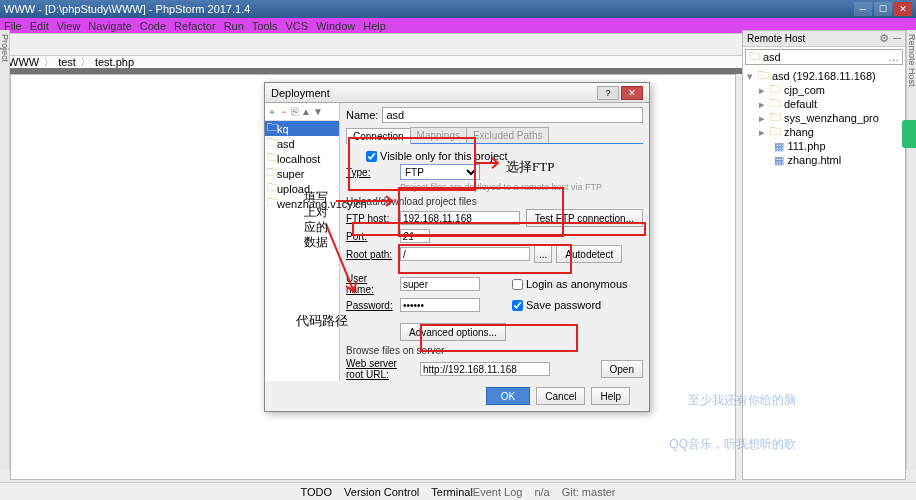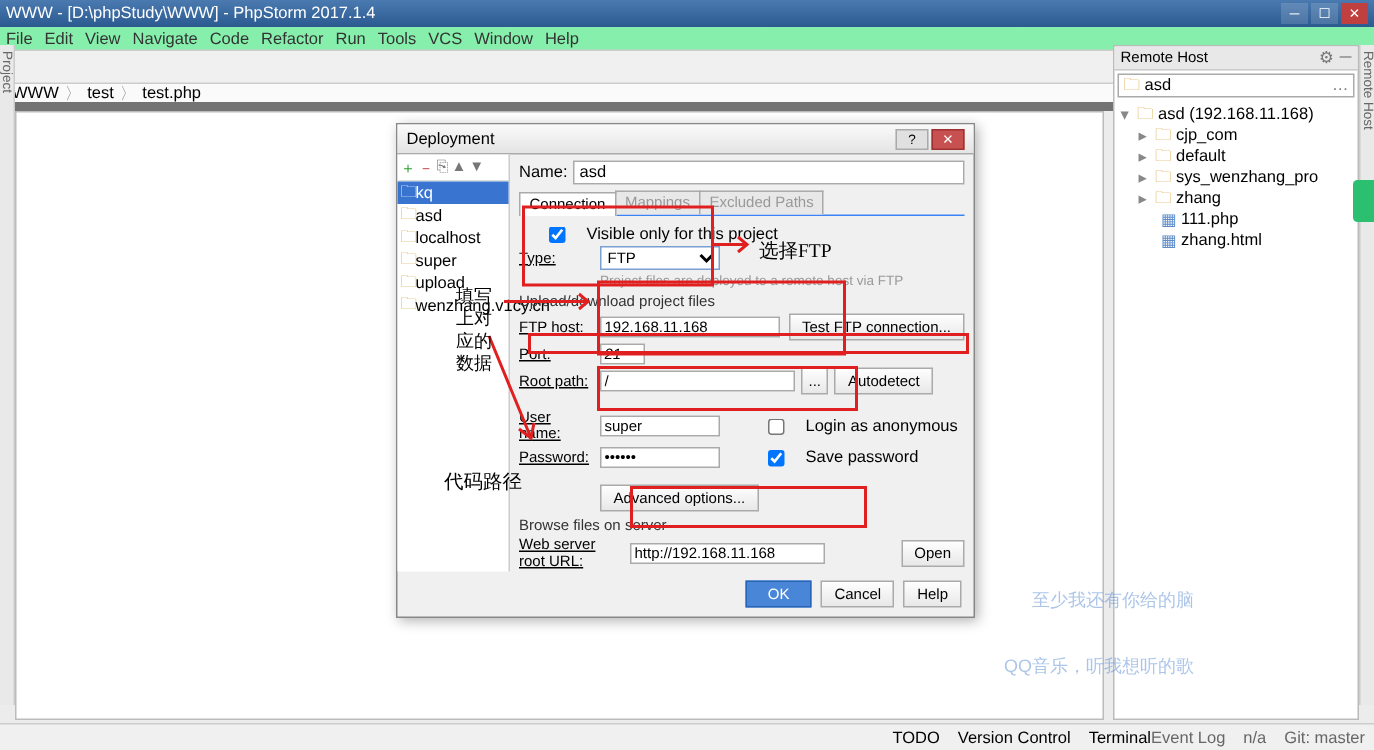--- a/index.html
+++ b/index.html
@@ -5,21 +5,21 @@
 * { margin: 0; padding: 0; box-sizing: border-box; font-family: "Segoe UI", Tahoma, sans-serif; font-size: 11px; }
 body { background: #ececec; position: relative; width: 916px; height: 500px; overflow: hidden; }
 
 
 .titlebar { background: linear-gradient(#4a7ab0, #2a5a90); height: 18px; display: flex; align-items: center; padding: 0 4px; color: #fff; justify-content: space-between; }
 .titlebar .ctrls { display: flex; gap: 2px; }
 .titlebar .ctrls span { width: 18px; height: 14px; background: rgba(255,255,255,.15); display:inline-flex; align-items:center; justify-content:center; font-size:9px; }
 .titlebar .ctrls .close { background: #c04040; }
 
 
-.menubar { background: #86efac; height: 16px; display: flex; align-items: center; padding: 0 4px; gap: 8px; border-bottom:1px solid #ccc; }
+.menubar { background: #d946ef; height: 16px; display: flex; align-items: center; padding: 0 4px; gap: 8px; border-bottom:1px solid #ccc; }
 .menubar span { color: #333; cursor: default; }
 
 
 .toolbar { background: #f0f0f0; height: 22px; border-bottom: 1px solid #ccc; }
 
 
 .breadcrumb { background: #fafafa; height: 18px; display: flex; align-items: center; padding: 0 8px; gap: 4px; border-bottom: 6px solid #737373; font-size: 10px; }
 .breadcrumb .sep { color: #999; }
 
 
@@ -59,46 +59,46 @@
 .dialog .serverlist .fi { color:#d9a23a; margin-right:2px; width:8px; display:inline-block; }
 .dialog .serverlist .item.sel .fi { color:#fff; }
 .dialog .form { flex: 1; padding: 4px 6px; overflow:hidden; }
 .dialog .form .namerow { display:flex; align-items:center; gap:4px; margin-bottom:4px; }
 .dialog .form .namerow input { flex:1; height:16px; border:1px solid #aaa; padding:0 3px; }
 .dialog .tabs { display:flex; border-bottom:1px solid #3b82f6; }
 .dialog .tabs .tab { padding:2px 6px; border:1px solid #aaa; border-bottom:none; background:#e8e8e8; margin-right:-1px; font-size:10px; cursor:pointer; }
 .dialog .tabs .tab.active { background:#fff; position:relative; top:1px; }
 .dialog .tabs .tab.grey { color:#999; }
 .dialog .pane { padding:4px 0; }
-.dialog .chk { display:flex; align-items:center; gap:14px; font-size:10px; margin:2px 0;padding-left:20px; }
+.dialog .chk { display:flex; align-items:center; gap:3px; font-size:10px; margin:2px 0;padding-left:20px; }
 .dialog .chk input { width:11px; height:11px; }
 .dialog .row { display:flex; align-items:center; margin:2px 0; gap:4px; }
 .dialog .row .lbl { width:50px; font-size:10px; text-align:left;text-decoration:underline; }
 .dialog .row input[type=text], .dialog .row input[type=password] { height:14px; border:1px solid #aaa; padding:0 2px; font-size:10px; }
 .dialog .row select { height:16px; border:1px solid #7a9fd0; background:#fff; font-size:10px; }
 .dialog .hint { font-size:9px; color:#999; margin-left:54px; }
 .dialog .section { font-size:10px; margin:4px 0 2px; color:#333; }
 .dialog .btn { height:18px; padding:0 8px; border:1px solid #aaa; background:linear-gradient(#fefefe,#e8e8e8); font-size:10px; cursor:pointer; }
-.dialog .btnrow { position:absolute; bottom:6px; right:8px; display:flex; gap:6px; }
+.dialog .btnrow { position:absolute; bottom:6px; right:19px; display:flex; gap:6px; }
 .dialog .btnrow .btn.primary { background:#4a86d8; color:#fff; border-color:#2a66b8; padding:0 14px; }
 
 
 .redbox { position:absolute; border:2px solid #e02020; pointer-events:none; z-index:15; }
 .redarrow { position:absolute; z-index:14; }
 
 
 .anno { position:absolute; z-index:16; font-family: "SimSun", serif; }
 .anno.big { font-size:13px; }
 .anno.col { text-align:right; font-size:12px; line-height:15px; }
 
 
 .greentab { position:absolute; right:0; top:120px; width:14px; height:28px; background:#2ac070; border-radius:3px 0 0 3px; z-index:20; }
 
 
-.status { position:absolute; bottom:0; left:0; right:0; height:18px; background:#f0f0f0; border-top:1px solid #ccc; display:flex; align-items:center; padding:0 6px; justify-content:flex-end; font-size:10px; }
+.status { position:absolute; bottom:0; left:0; right:0; height:18px; background:#f0f0f0; border-top:1px solid #ccc; display:flex; align-items:center; padding:0 6px; justify-content:center; font-size:10px; }
 .status .left { display:flex; gap:12px; }
 .status .right { display:flex; gap:12px; color:#666; }
 
 
 .wm { position:absolute; color:#5a8cd4; opacity:.5; font-size:12px; z-index:5; }
 </style>
 </head>
 <body>
 
 <div class="titlebar">

